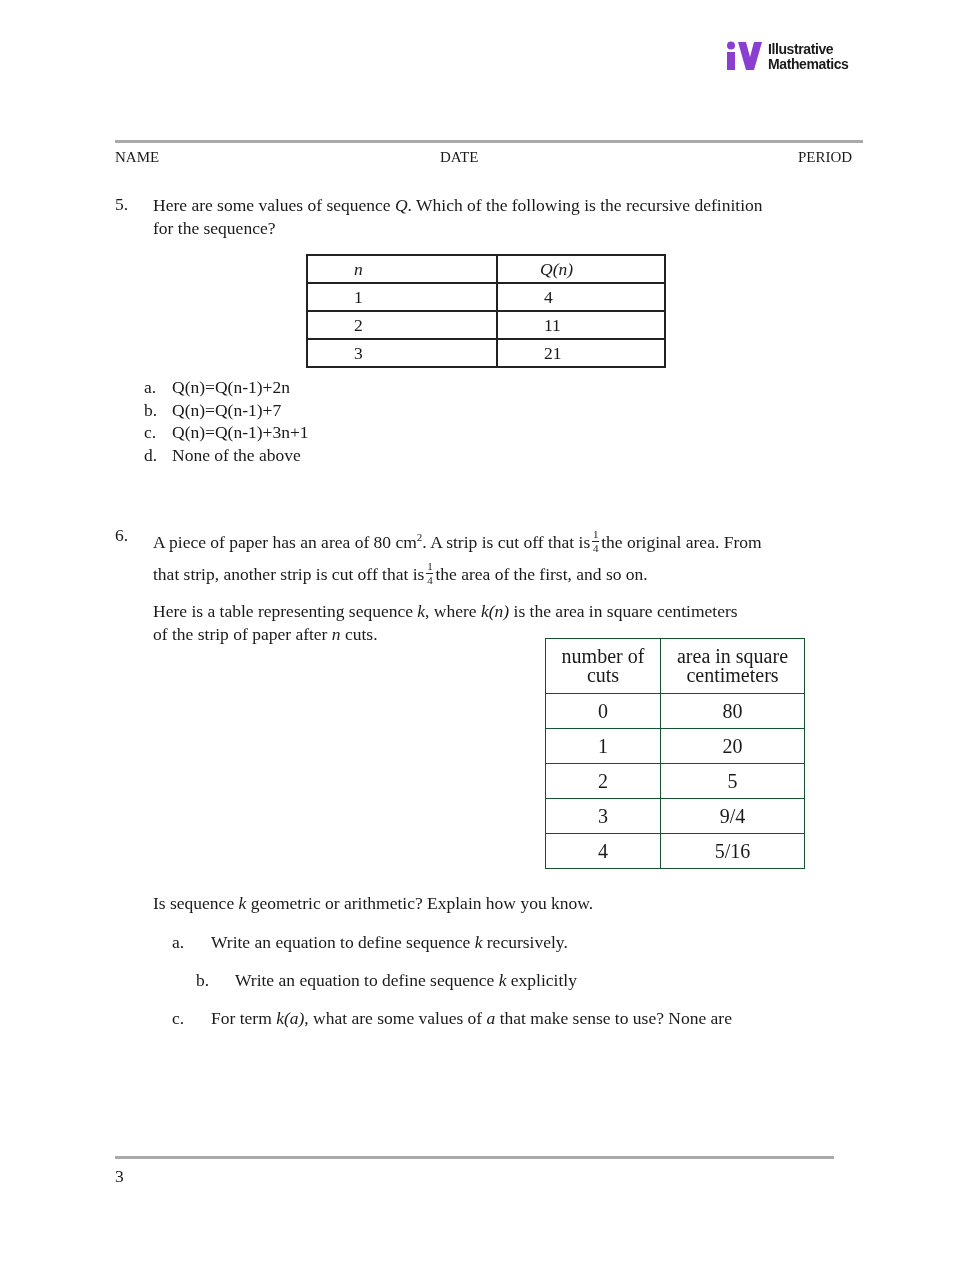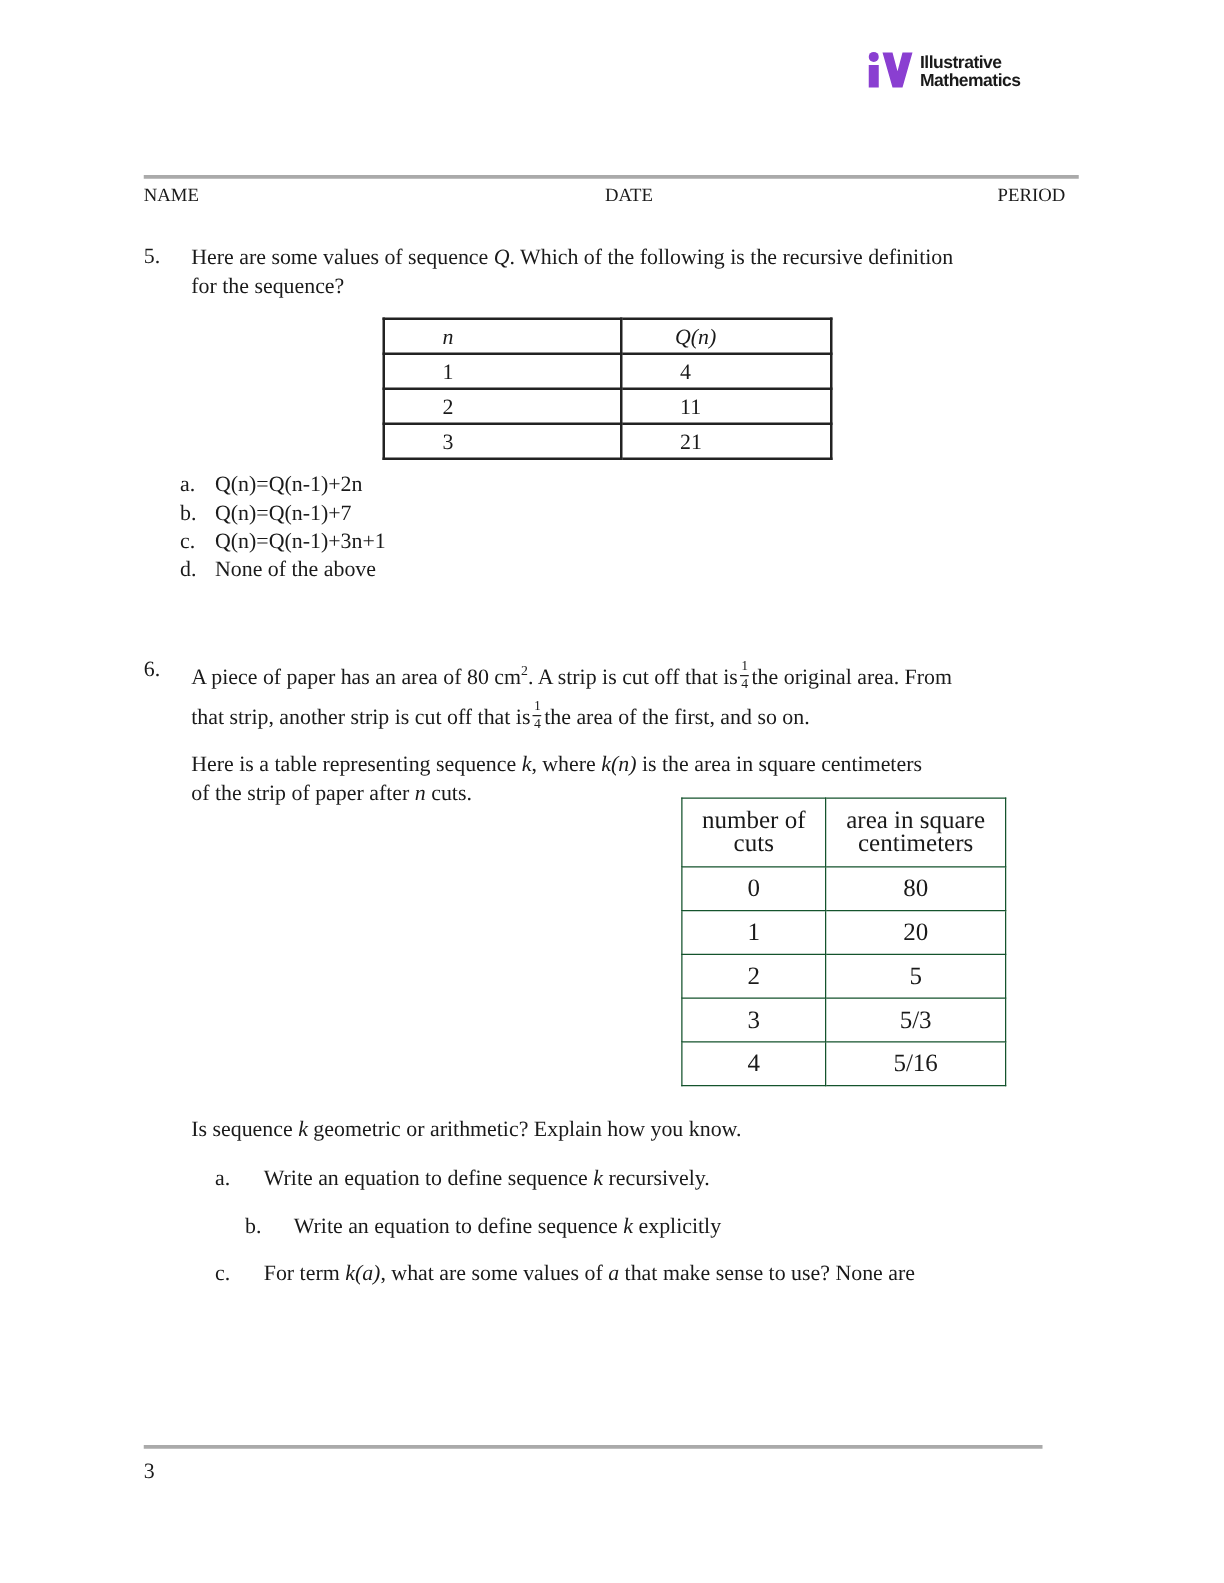--- a/index.html
+++ b/index.html
@@ -1,19 +1,19 @@
 <!DOCTYPE html>
 <html><head>
 <meta charset="utf-8">
 <style>
   html, body { margin: 0; padding: 0; background: #ffffff; }
   body { width: 979px; height: 1266px; position: relative; overflow: hidden;
          font-family: "Liberation Serif", "DejaVu Serif", serif; color: #1a1a1a; font-size: 17.5px; }
   .abs { position: absolute; }
-  .logo { left: 694px; top: 41px; width: 140px; height: 32px; }
+  .logo { left: 726px; top: 41px; width: 140px; height: 32px; }
   .logo-mark { position: absolute; left: 0; top: 0; width: 38px; height: 30px; }
   .logo-text { position: absolute; left: 42px; top: 1px; font-family: "Liberation Sans", "DejaVu Sans", sans-serif;
                font-weight: bold; font-size: 14px; line-height: 15px; color: #1a1a1a; letter-spacing: -0.4px; }
   .rule { background: #aaaaaa; height: 3px; }
   .hdr { top: 149px; font-size: 15px; }
   .it { font-style: italic; }
   .qnum { position: absolute; }
   .para { position: absolute; line-height: 23px; }
   table.qt { position: absolute; border-collapse: collapse; }
   table.qt td { border: 2px solid #222; padding: 0 0 0 46px; height: 26px; font-size: 17.5px; }
@@ -38,21 +38,21 @@
   </svg>
   <div class="logo-text">
     <div>Illustrative</div>
     <div>Mathematics</div>
   </div>
 </div>
 
 <div class="abs rule" style="left:115px; top:140px; width:748px;"></div>
 
 <div class="abs hdr" style="left:115px;">NAME</div>
-<div class="abs hdr" style="left:484px;">DATE</div>
+<div class="abs hdr" style="left:440px;">DATE</div>
 <div class="abs hdr" style="left:798px;">PERIOD</div>
 
 <div class="qnum" style="left:115px; top:194px;">5.</div>
 <div class="para" style="left:153px; top:194px; width:720px;">
   <span>Here are some values of sequence </span><span class="it">Q</span><span>. Which of the following is the recursive definition</span><br>
   <span>for the sequence?</span>
 </div>
 
 <table class="qt" style="left:306px; top:254px; width:360px;">
   <tbody>
@@ -110,21 +110,21 @@
   <tr>
     <td>1</td>
     <td>20</td>
   </tr>
   <tr>
     <td>2</td>
     <td>5</td>
   </tr>
   <tr>
     <td>3</td>
-    <td>5/3</td>
+    <td>9/4</td>
   </tr>
   <tr>
     <td>4</td>
     <td>5/16</td>
   </tr>
 </tbody>
   </table>
 
 <div class="para" style="left:153px; top:892px;">
   <span>Is sequence </span><span class="it">k</span><span> geometric or arithmetic? Explain how you know.</span>

